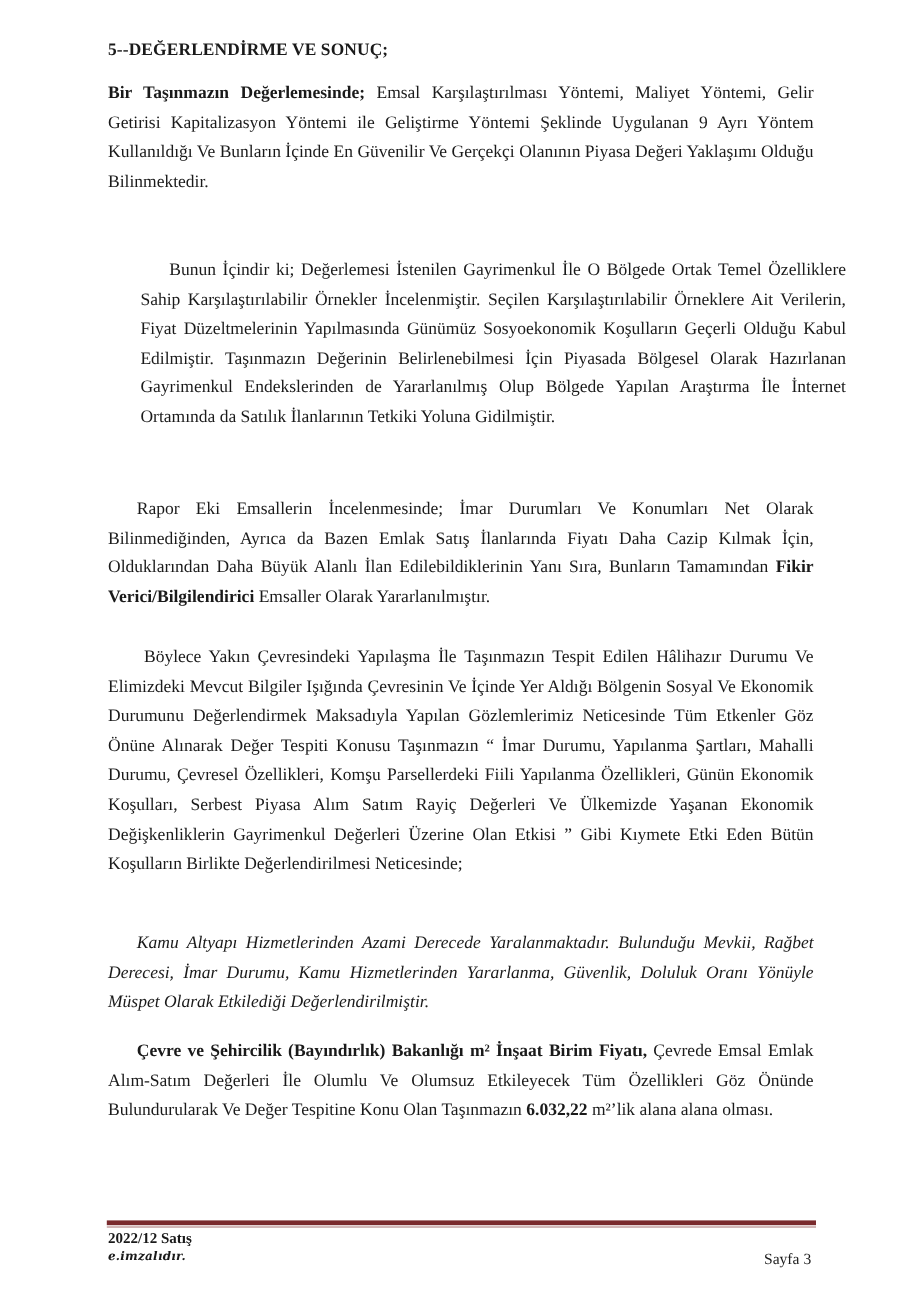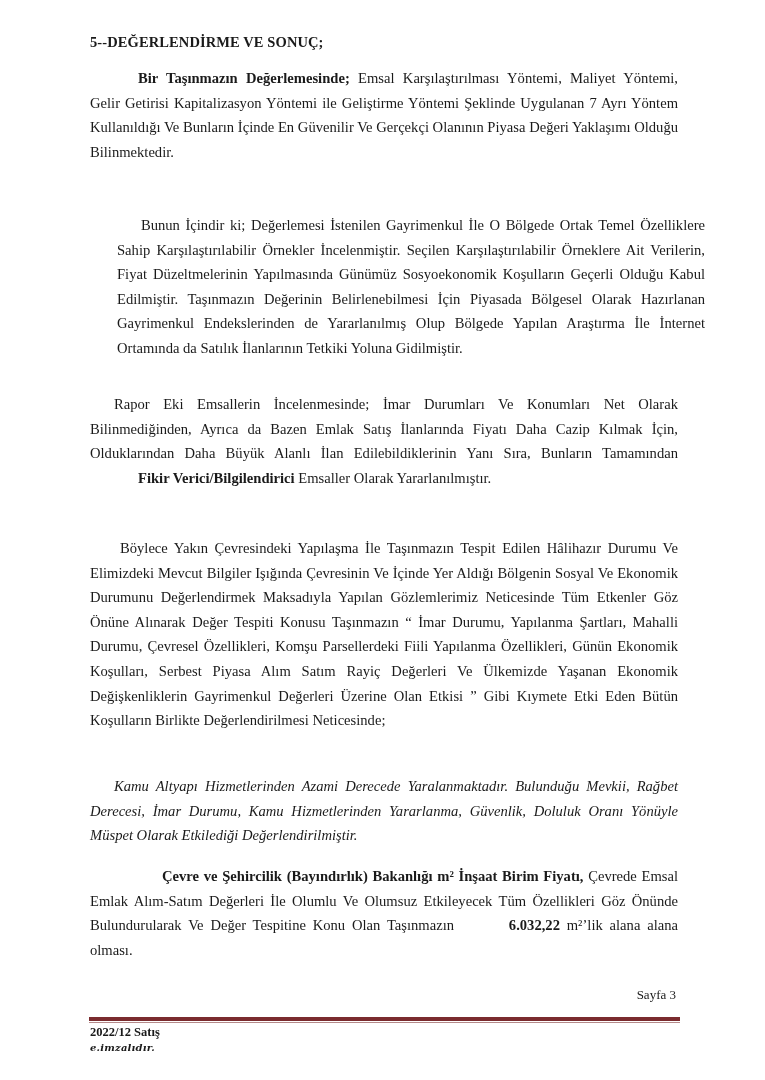--- a/index.html
+++ b/index.html
@@ -33,24 +33,24 @@
       position: absolute;
       left: 0;
       width: 588px;
       font-size: 14.6px;
       line-height: 24.6px;
       text-align: justify;
       margin: 0;
     }
     .para .indent { display: inline-block; width: 24px; }
     .para .indent-wide { display: inline-block; width: 30px; }
-    .para b { font-weight: bold; margin-left: 48px; }
+    .para b { font-weight: bold; }
     #p1 { top: 66px; }
     #p2 { top: 213px; margin-left: 27px; }
-    #p3 { top: 392px; }
+    #p3 { top: 412px; }
     #p4 { top: 536px; }
     #p5 { top: 774px; font-style: italic; }
     #p6 { top: 864px; }
 
     .footer-bar {
       position: absolute;
       left: 89px;
       top: 1017px;
       width: 591px;
       height: 4px;
@@ -77,31 +77,31 @@
     .footer-left .sig {
       font-style: italic;
       font-weight: bold;
       font-family: "DejaVu Serif", serif;
       font-size: 10px;
       letter-spacing: 0.2px;
     }
     .footer-right {
       position: absolute;
       right: 89px;
-      top: 987px;
+      top: 1041px;
       font-size: 13px;
     }
   </style>
 </head>
 <body>
 
 <div class="page">
   <div class="heading">5--DEĞERLENDİRME VE SONUÇ;</div>
 
-  <p class="para" id="p1"><b>Bir Taşınmazın Değerlemesinde;</b><span> Emsal Karşılaştırılması Yöntemi, Maliyet Yöntemi, Gelir Getirisi Kapitalizasyon Yöntemi ile Geliştirme Yöntemi Şeklinde Uygulanan 7 Ayrı Yöntem Kullanıldığı Ve Bunların İçinde En Güvenilir Ve Gerçekçi Olanının Piyasa Değeri Yaklaşımı Olduğu Bilinmektedir.</span></p>
+  <p class="para" id="p1"><b>Bir Taşınmazın Değerlemesinde;</b><span> Emsal Karşılaştırılması Yöntemi, Maliyet Yöntemi, Gelir Getirisi Kapitalizasyon Yöntemi ile Geliştirme Yöntemi Şeklinde Uygulanan 9 Ayrı Yöntem Kullanıldığı Ve Bunların İçinde En Güvenilir Ve Gerçekçi Olanının Piyasa Değeri Yaklaşımı Olduğu Bilinmektedir.</span></p>
 
   <p class="para" id="p2"><span class="indent"></span><span>Bunun İçindir ki; Değerlemesi İstenilen Gayrimenkul İle O Bölgede Ortak Temel Özelliklere Sahip Karşılaştırılabilir Örnekler İncelenmiştir. Seçilen Karşılaştırılabilir Örneklere Ait Verilerin, Fiyat Düzeltmelerinin Yapılmasında Günümüz Sosyoekonomik Koşulların Geçerli Olduğu Kabul Edilmiştir. Taşınmazın Değerinin Belirlenebilmesi İçin Piyasada Bölgesel Olarak Hazırlanan Gayrimenkul Endekslerinden de Yararlanılmış Olup Bölgede Yapılan Araştırma İle İnternet Ortamında da Satılık İlanlarının Tetkiki Yoluna Gidilmiştir.</span></p>
 
   <p class="para" id="p3"><span class="indent"></span><span>Rapor Eki Emsallerin İncelenmesinde; İmar Durumları Ve Konumları Net Olarak Bilinmediğinden, Ayrıca da Bazen Emlak Satış İlanlarında Fiyatı Daha Cazip Kılmak İçin, Olduklarından Daha Büyük Alanlı İlan Edilebildiklerinin Yanı Sıra, Bunların Tamamından </span><b>Fikir Verici/Bilgilendirici</b><span> Emsaller Olarak Yararlanılmıştır.</span></p>
 
   <p class="para" id="p4"><span class="indent-wide"></span><span>Böylece Yakın Çevresindeki Yapılaşma İle Taşınmazın Tespit Edilen Hâlihazır Durumu Ve Elimizdeki Mevcut Bilgiler Işığında Çevresinin Ve İçinde Yer Aldığı Bölgenin Sosyal Ve Ekonomik Durumunu Değerlendirmek Maksadıyla Yapılan Gözlemlerimiz Neticesinde Tüm Etkenler Göz Önüne Alınarak Değer Tespiti Konusu Taşınmazın “ İmar Durumu, Yapılanma Şartları, Mahalli Durumu, Çevresel Özellikleri, Komşu Parsellerdeki Fiili Yapılanma Özellikleri, Günün Ekonomik Koşulları, Serbest Piyasa Alım Satım Rayiç Değerleri Ve Ülkemizde Yaşanan Ekonomik Değişkenliklerin Gayrimenkul Değerleri Üzerine Olan Etkisi ” Gibi Kıymete Etki Eden Bütün Koşulların Birlikte Değerlendirilmesi Neticesinde;</span></p>
 
   <p class="para" id="p5"><span class="indent"></span><span>Kamu Altyapı Hizmetlerinden Azami Derecede Yaralanmaktadır. Bulunduğu Mevkii, Rağbet Derecesi, İmar Durumu, Kamu Hizmetlerinden Yararlanma, Güvenlik, Doluluk Oranı Yönüyle Müspet Olarak Etkilediği Değerlendirilmiştir.</span></p>
 
   <p class="para" id="p6"><span class="indent"></span><b>Çevre ve Şehircilik (Bayındırlık) Bakanlığı m² İnşaat Birim Fiyatı,</b><span> Çevrede Emsal Emlak Alım-Satım Değerleri İle Olumlu Ve Olumsuz Etkileyecek Tüm Özellikleri Göz Önünde Bulundurularak Ve Değer Tespitine Konu Olan Taşınmazın </span><b>6.032,22</b><span> m²’lik alana alana olması.</span></p>

